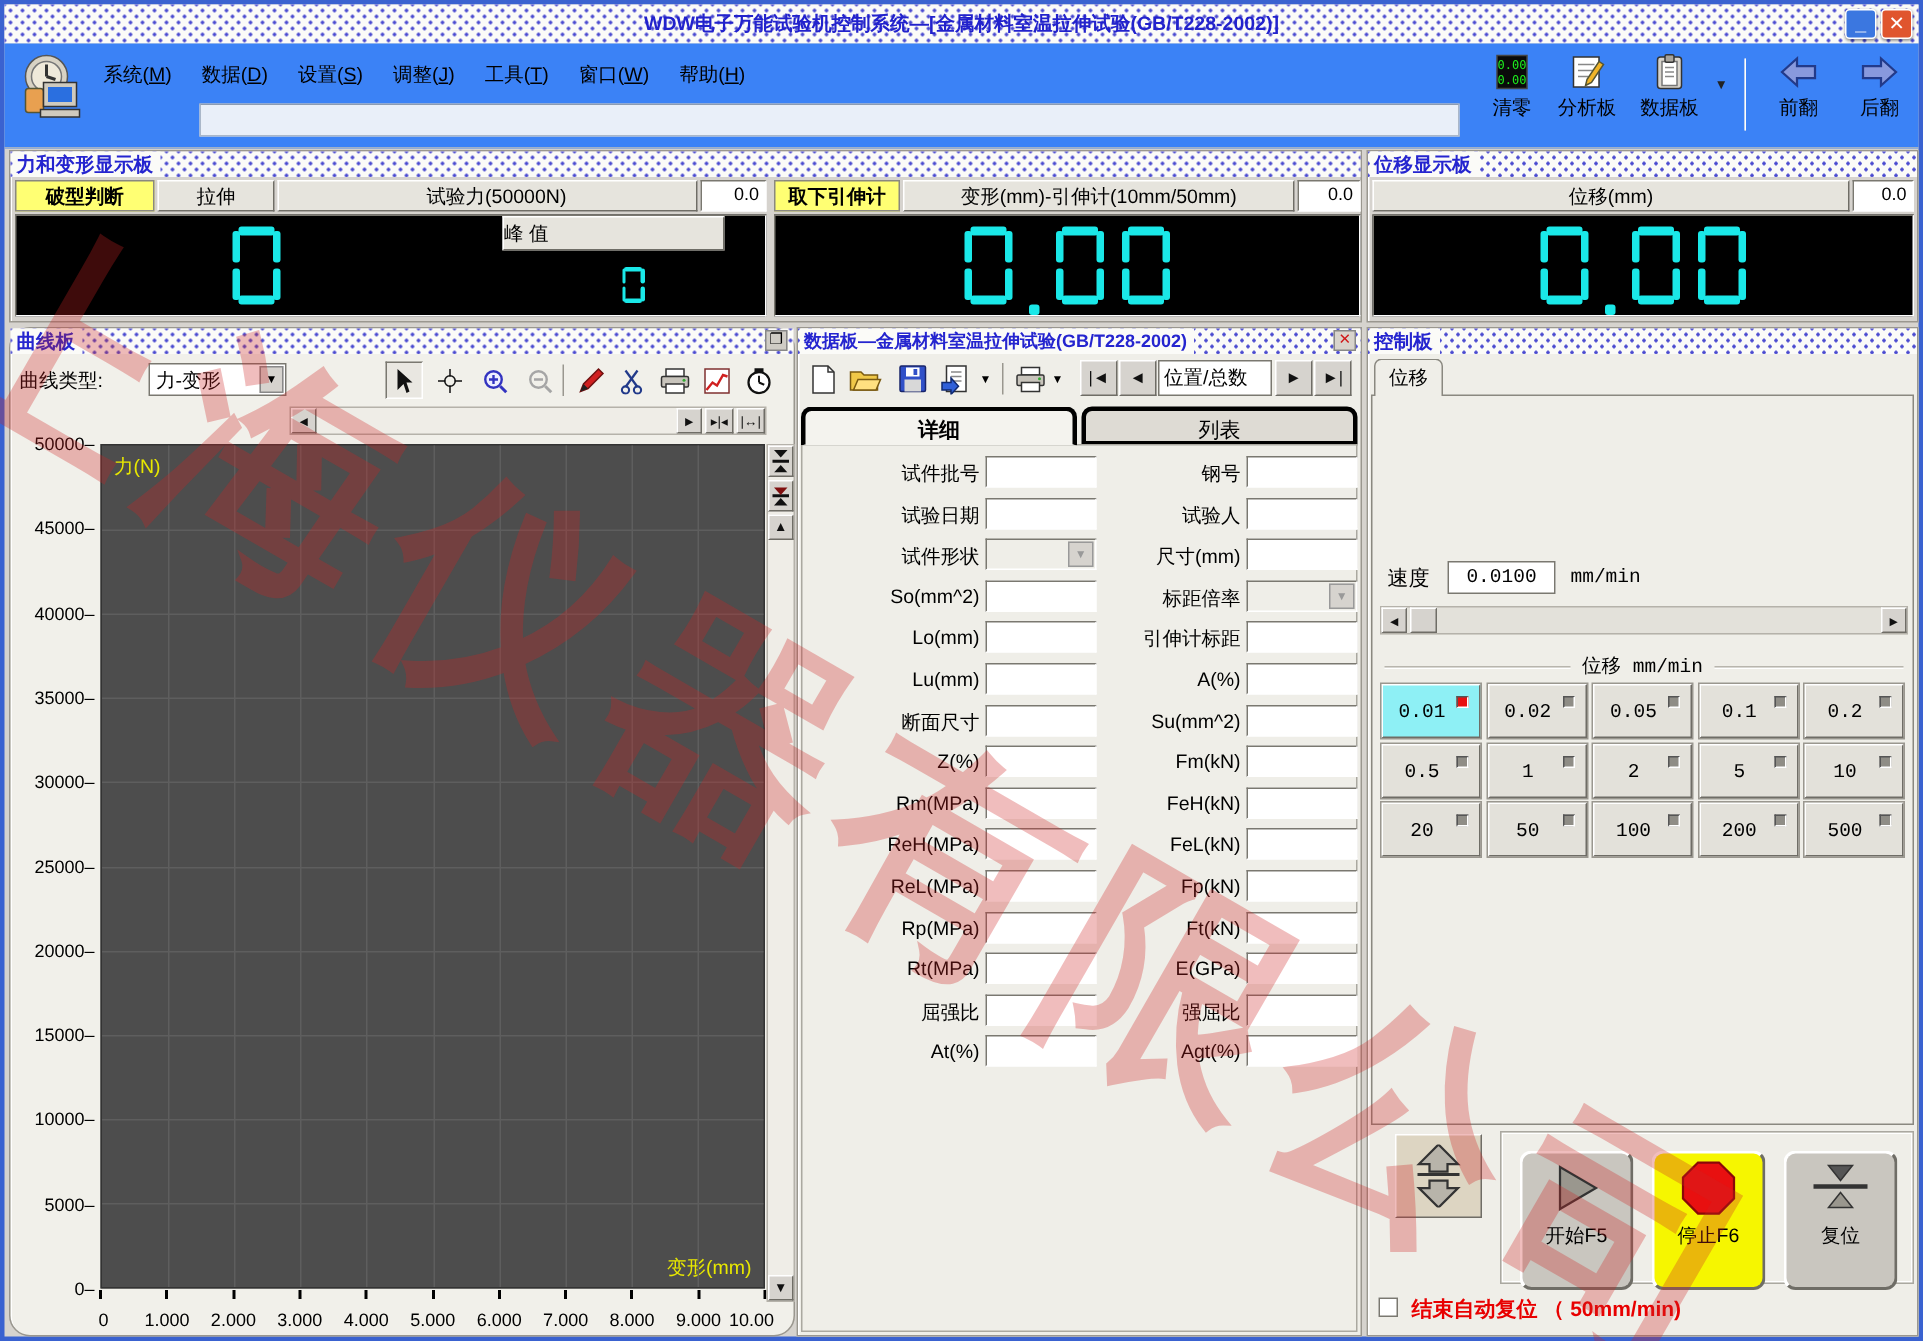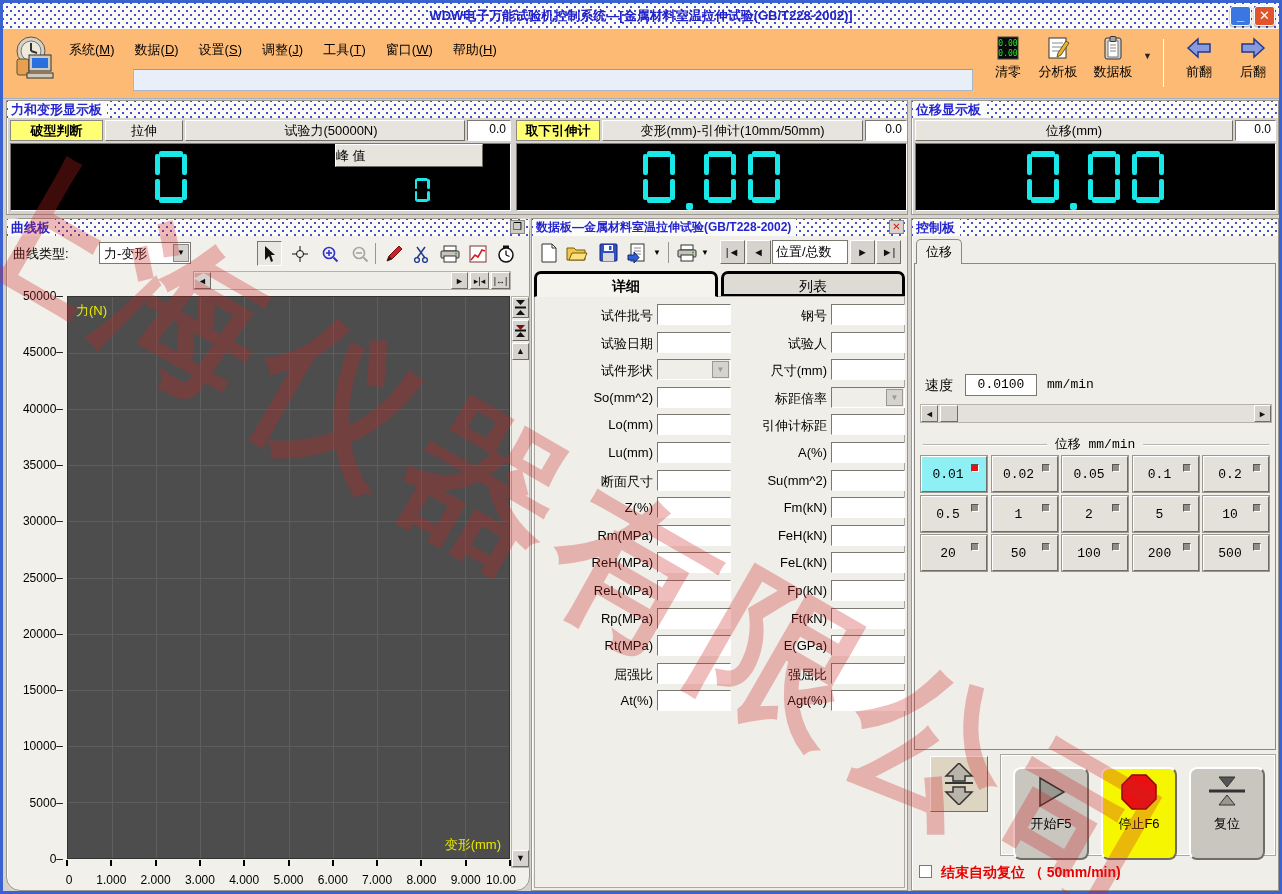--- a/index.html
+++ b/index.html
@@ -12,21 +12,21 @@
     background-size:8px 8px; background-position:0 0,4px 4px; }
 
   
   #titlebar { position:absolute; left:0; top:0; width:1276px; height:26px; }
   #titlebar .ttl { position:absolute; left:0; right:0; top:4px; text-align:center; color:#2222cc; font-weight:bold; font-size:13px; }
   .capbtn { position:absolute; top:3px; width:21px; height:20px; border-radius:3px; color:#fff; font-weight:bold; text-align:center; line-height:18px; font-size:13px; border:1px solid #fff; box-shadow:0 1px 2px rgba(0,0,0,.4); }
   #btn-min { right:28px; background:#3b77e0; }
   #btn-close { right:4px; background:#e0552e; }
 
   
-  #chrome { position:absolute; left:0; top:26px; width:1276px; height:70px; background:#fdba74; border-bottom:1px solid #9fb0c8; }
+  #chrome { position:absolute; left:0; top:26px; width:1276px; height:70px; background:#3b82f6; border-bottom:1px solid #9fb0c8; }
   #appicon { position:absolute; left:8px; top:6px; width:46px; height:46px; }
   .menu-item { display:inline-block; font-size:13px; color:#000; padding:4px 10px; cursor:default; }
   #menus { position:absolute; left:56px; top:8px; }
   .menu-item u { text-decoration:underline; }
   #menu-strip { position:absolute; left:130px; top:40px; width:840px; height:22px; background:#e9eff9; border:1px solid #aab7c9; border-top-color:#8d9cb2; }
   .tbtn { position:absolute; top:6px; width:48px; height:56px; text-align:center; font-size:13px; color:#000; }
   .tbtn .ic { display:block; margin:0 auto 2px; width:26px; height:26px; }
   #tb-clear { left:981px; } #tb-analysis { left:1031px; } #tb-data { left:1086px; }
   #tb-dd { position:absolute; left:1140px; top:22px; font-size:9px; color:#222; }
   #tb-sep { position:absolute; left:1160px; top:10px; width:1px; height:48px; background:#aab7c9; border-right:1px solid #fff; }

